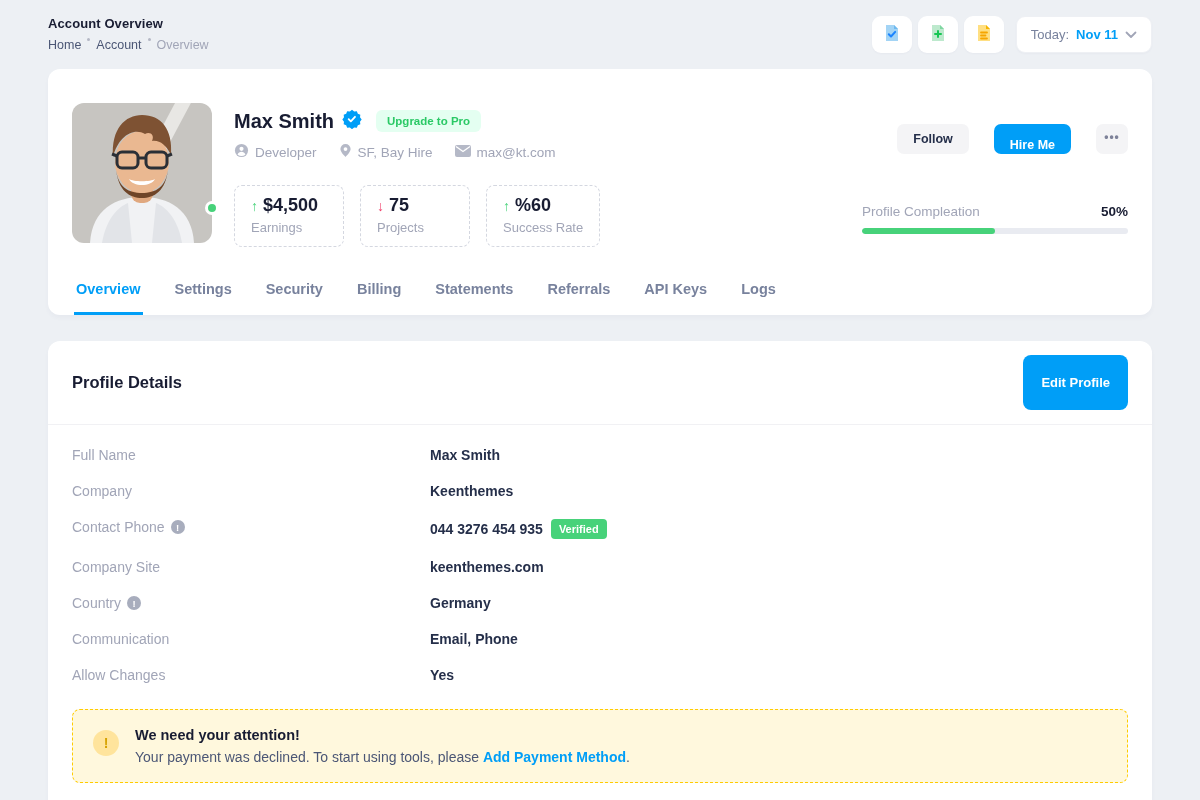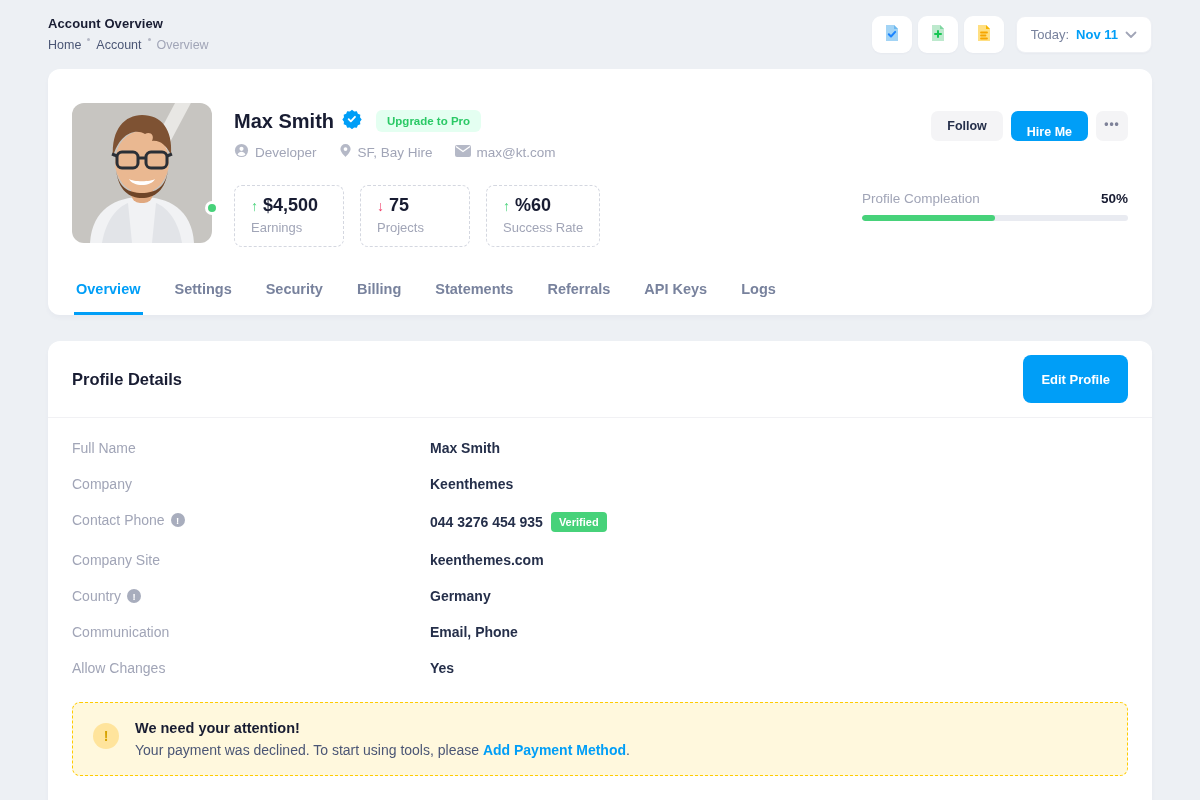--- a/index.html
+++ b/index.html
@@ -53,41 +53,41 @@
   .meta-row { display:flex; align-items:center; gap:22px; margin-top:10px; color:#a1a5b7; font-size:13.5px; }
   .meta-item { display:flex; align-items:center; gap:6px; }
   .stats-row { display:flex; gap:16px; margin-top:24px; }
   .stat-tile { border:1px dashed #d4d7e0; border-radius:8px; padding:9px 16px 11px; min-width:110px; }
   .stat-value { display:flex; align-items:center; gap:5px; font-size:18px; font-weight:700; color:#181c32; }
   .arrow { font-size:14px; font-weight:700; line-height:1; }
   .arrow.up { color:#47d27a; } .arrow.down { color:#f1416c; }
   .stat-label { margin-top:4px; color:#a1a5b7; font-size:13px; }
 
   .profile-side { width:266px; display:flex; flex-direction:column; align-items:flex-end; padding-top:8px; }
-  .btn-row { display:flex; gap:8px; }
+  .btn-row { display:flex; gap:25px;margin-top:13px; }
   .btn { border:none; border-radius:7px; font-size:12.5px; font-weight:600; cursor:pointer; height:30px; }
   .btn-light { background:#f4f4f6; color:#252f4a; padding:0 16px; }
   .btn-primary { background:#009ef7; color:#fff; padding:14px 16px; }
   .btn-more { background:#f4f4f6; color:#7e8299; width:32px; letter-spacing:1px; font-size:12px; padding-bottom:4px; }
   .progress-block { width:100%; margin-top:50px; }
   .progress-head { display:flex; justify-content:space-between; align-items:center; font-size:13.5px; }
   .progress-label { color:#a1a5b7; }
   .progress-pct { color:#181c32; font-weight:700; }
   .progress-track { margin-top:9px; height:6px; border-radius:3px; background:#e9ebf1; overflow:hidden; }
   .progress-fill { height:100%; border-radius:3px; background:#47d27a; }
 
   .tabs { display:flex; gap:30px; margin-top:30px; padding-left:2px; }
   .tab { font-size:14.5px; font-weight:600; color:#78829d; padding:4px 2px 15px; cursor:pointer; border-bottom:3px solid transparent; }
   .tab.active { color:#009ef7; border-bottom-color:#009ef7; }
 
   
   .card-details { margin-top:26px; height:470px; }
   .details-head { display:flex; justify-content:space-between; align-items:center; padding:14px 24px; }
   .details-title { font-size:16.5px; font-weight:700; color:#181c32; }
-  .btn-edit { background:#009ef7; color:#fff; border:none; border-radius:8px; height:48px; padding:0 18px; font-size:13px; font-weight:600; cursor:pointer; }
+  .btn-edit { background:#009ef7; color:#fff; border:none; border-radius:8px; height:55px; padding:0 18px; font-size:13px; font-weight:600; cursor:pointer; }
   .details-divider { border-top:1px solid #f1f1f4; }
   .details-body { padding:12px 24px 0; }
   .detail-row { display:flex; align-items:flex-start; padding:10px 0; }
   .detail-label { width:358px; color:#a1a5b7; font-size:14px; display:flex; align-items:center; gap:6px; }
   .detail-value { color:#252f4a; font-size:14px; font-weight:700; display:flex; align-items:center; gap:8px; }
   .info-icon {
     width:14px; height:14px; border-radius:50%; background:#a8adbd; color:#fff;
     font-size:9.5px; font-weight:700; display:inline-flex; align-items:center; justify-content:center; cursor:pointer;
   }
   .verified-badge { background:#47d27a; color:#fff; font-size:11px; font-weight:700; padding:4px 8px; border-radius:4px; }

